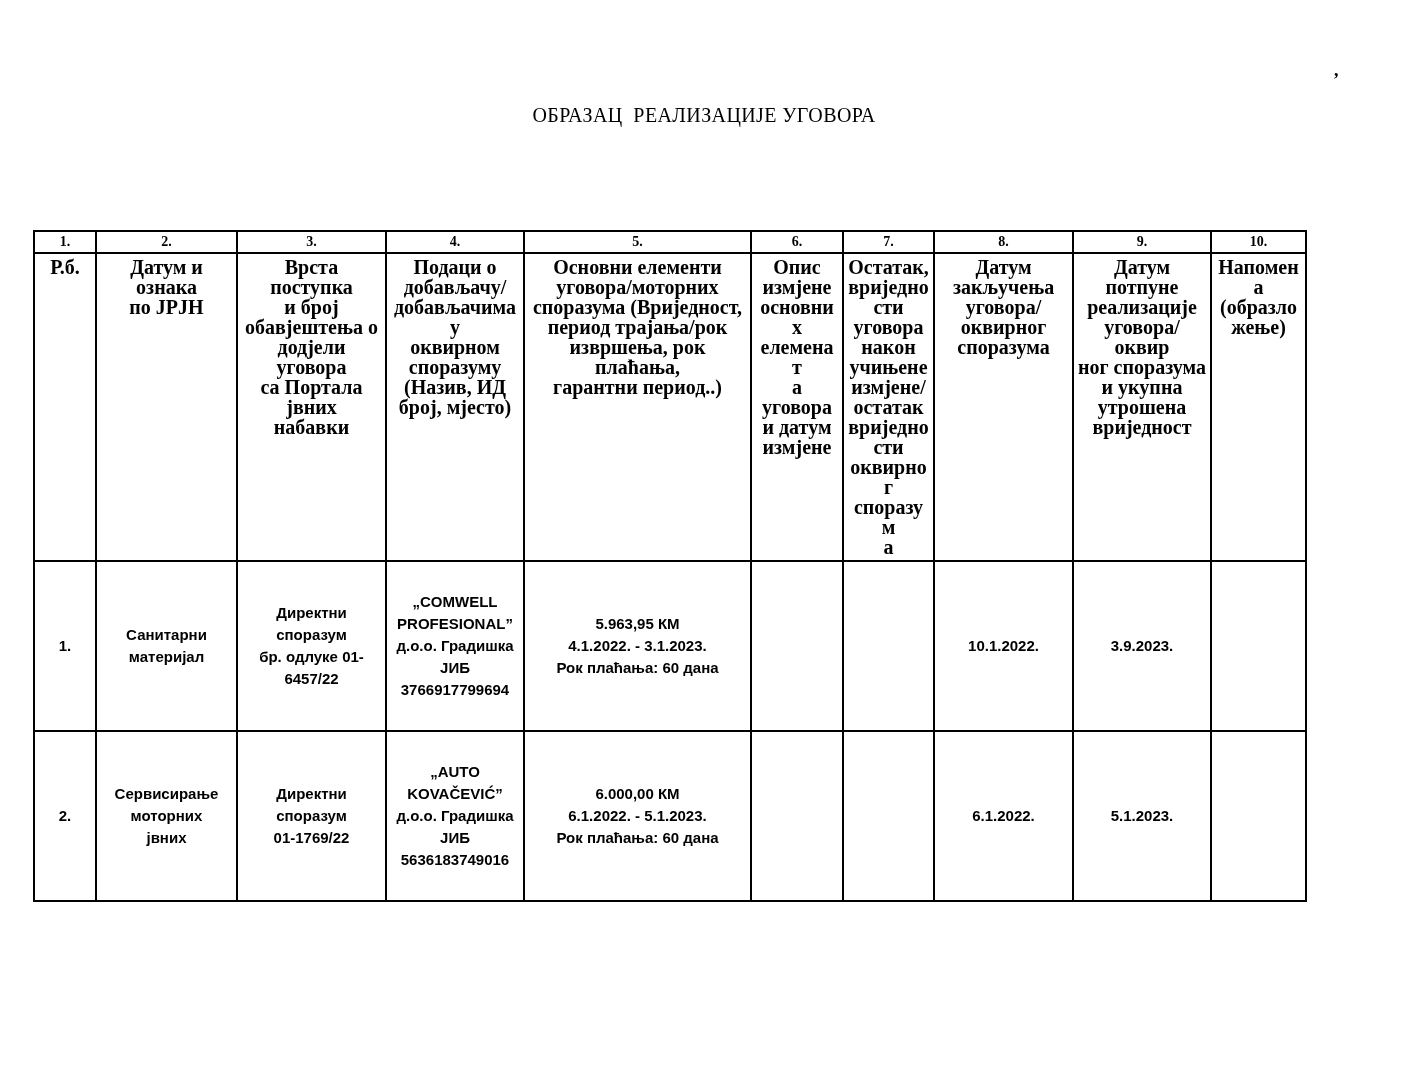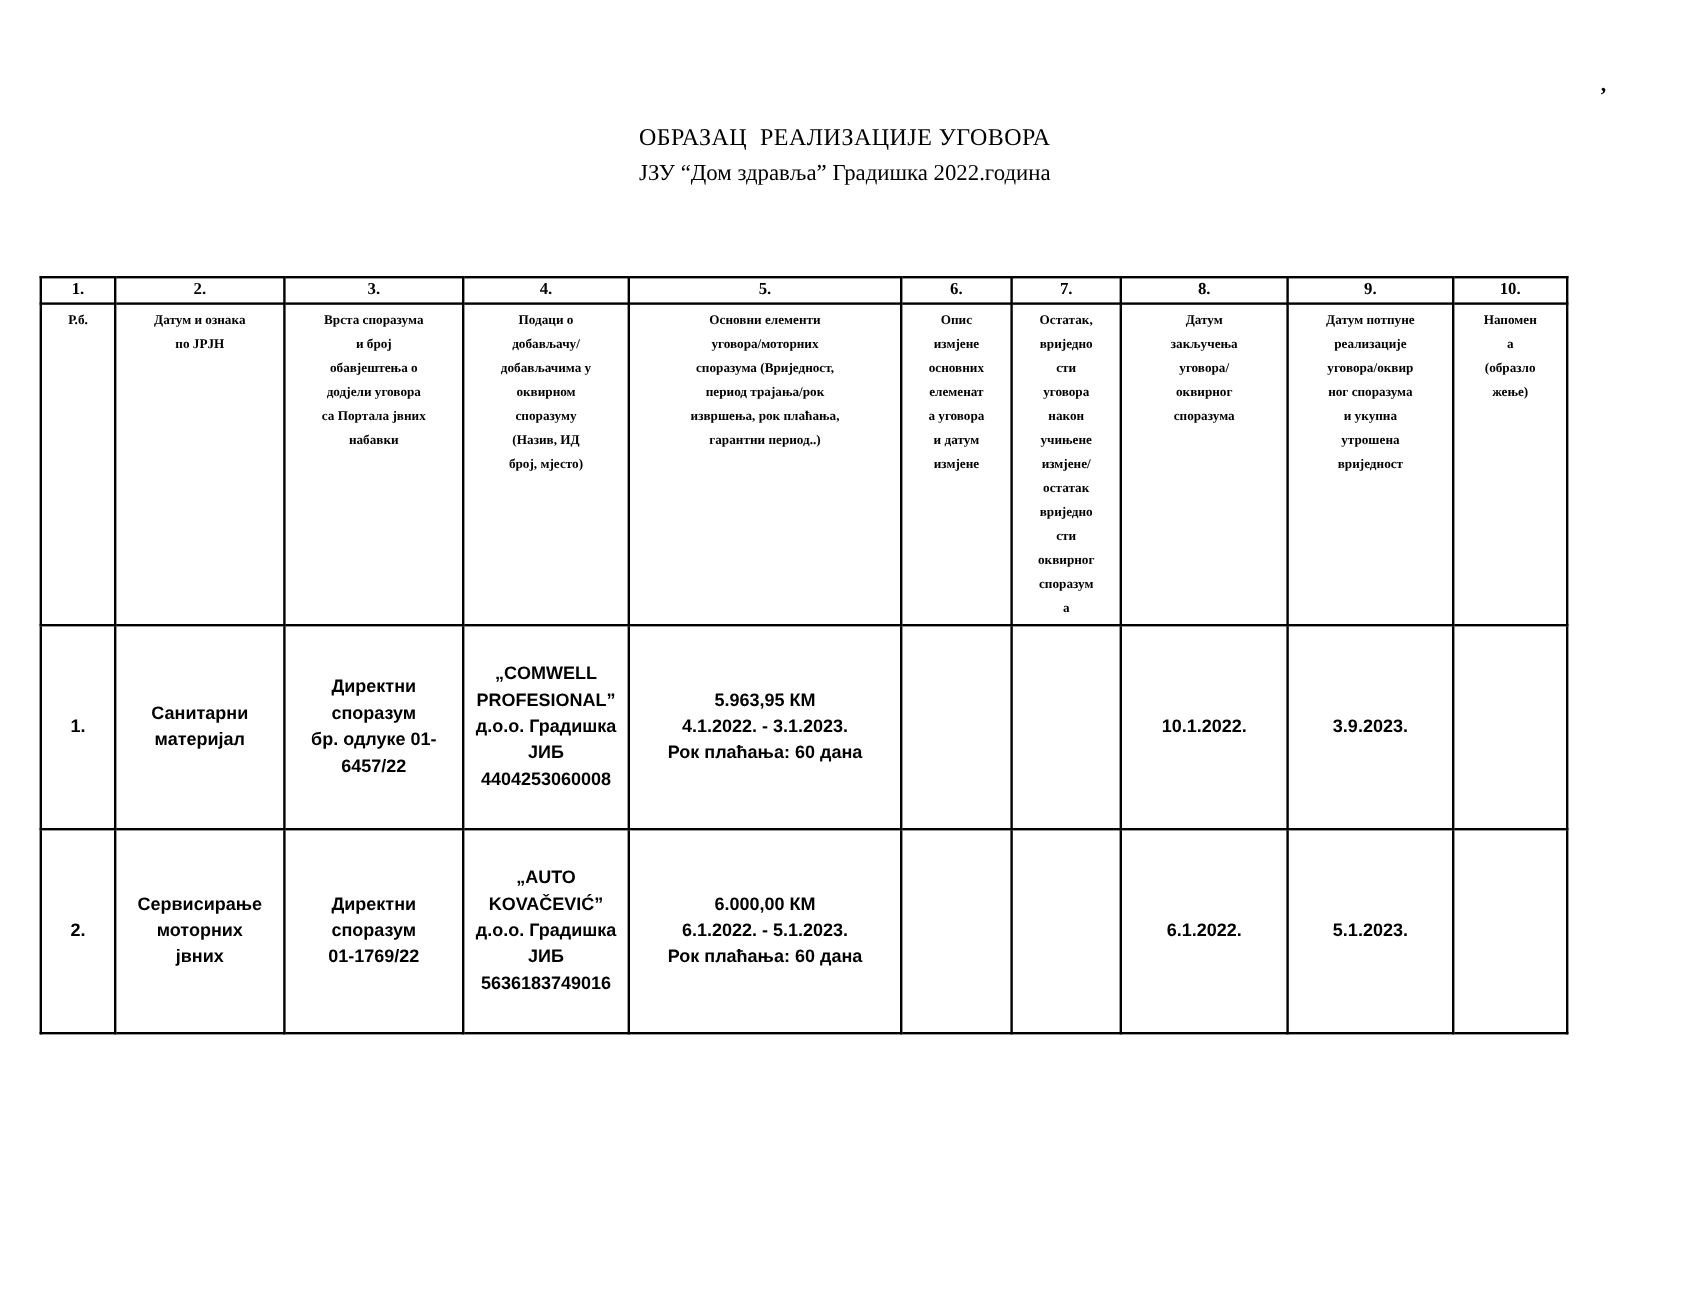--- a/index.html
+++ b/index.html
@@ -63,21 +63,21 @@
     font-size: 14px;
     vertical-align: middle;
     padding: 0 2px;
     line-height: 16px;
   }
   tr.headrow td {
     height: 263px;
     vertical-align: top;
     font-family: "Liberation Serif", serif;
     font-weight: bold;
-    font-size: 11px;
+    font-size: 20px;
     line-height: 20px;
     padding: 3px 4px;
     white-space: pre-line;
     overflow-wrap: break-word;
   }
   tr.datarow td {
     height: 170px;
     vertical-align: middle;
     font-family: "Liberation Sans", sans-serif;
     font-weight: bold;
@@ -88,21 +88,20 @@
     overflow-wrap: break-word;
   }
 </style>
 </head>
 <body>
 
 <div class="stray-mark">,</div>
 
 <div class="title-block">
   <div class="doc-title">ОБРАЗАЦ  РЕАЛИЗАЦИЈЕ УГОВОРА</div>
-  <div class="doc-subtitle">ЈЗУ “Дом здравља” Градишка 2022.година</div>
 </div>
 
 <table class="contracts">
   <colgroup>
     <col style="width:62px">
     <col style="width:141px">
     <col style="width:149px">
     <col style="width:138px">
     <col style="width:227px">
     <col style="width:92px">
@@ -121,21 +120,21 @@
     <td>6.</td>
     <td>7.</td>
     <td>8.</td>
     <td>9.</td>
     <td>10.</td>
   </tr>
   <tr class="headrow">
     <td>Р.б.</td>
     <td>Датум и ознака
 по ЈРЈН</td>
-    <td>Врста споразума
+    <td>Врста поступка
 и број
 обавјештења о
 додјели уговора
 са Портала јвних
 набавки</td>
     <td>Подаци о
 добављачу/
 добављачима у
 оквирном
 споразуму
@@ -189,21 +188,21 @@
     <td>Санитарни
 материјал</td>
     <td>Директни
 споразум
 бр. одлуке 01-
 6457/22</td>
     <td>„COMWELL
 PROFESIONAL”
 д.о.о. Градишка
 ЈИБ
-4404253060008</td>
+3766917799694</td>
     <td>5.963,95 КМ
 4.1.2022. - 3.1.2023.
 Рок плаћања: 60 дана</td>
     <td></td>
     <td></td>
     <td>10.1.2022.</td>
     <td>3.9.2023.</td>
     <td></td>
   </tr>
   <tr class="datarow">

